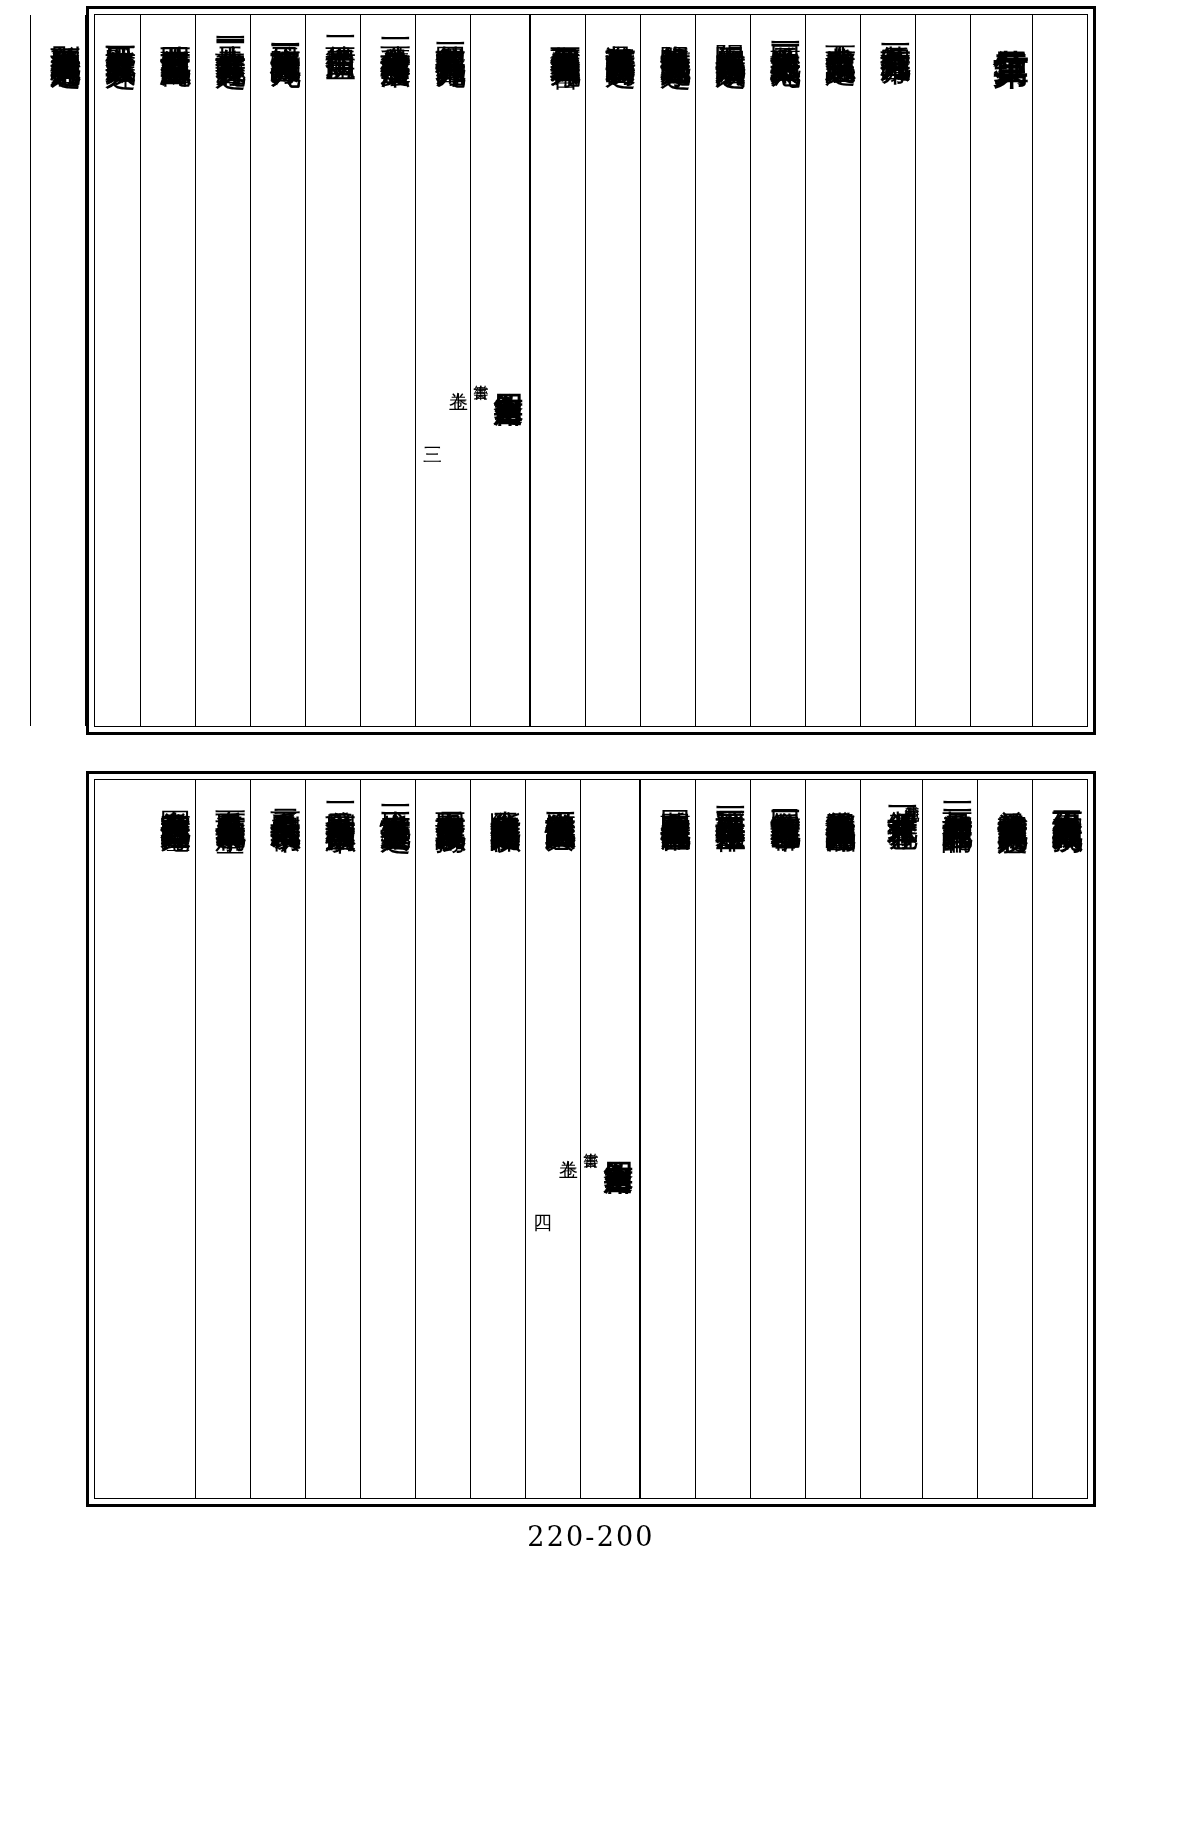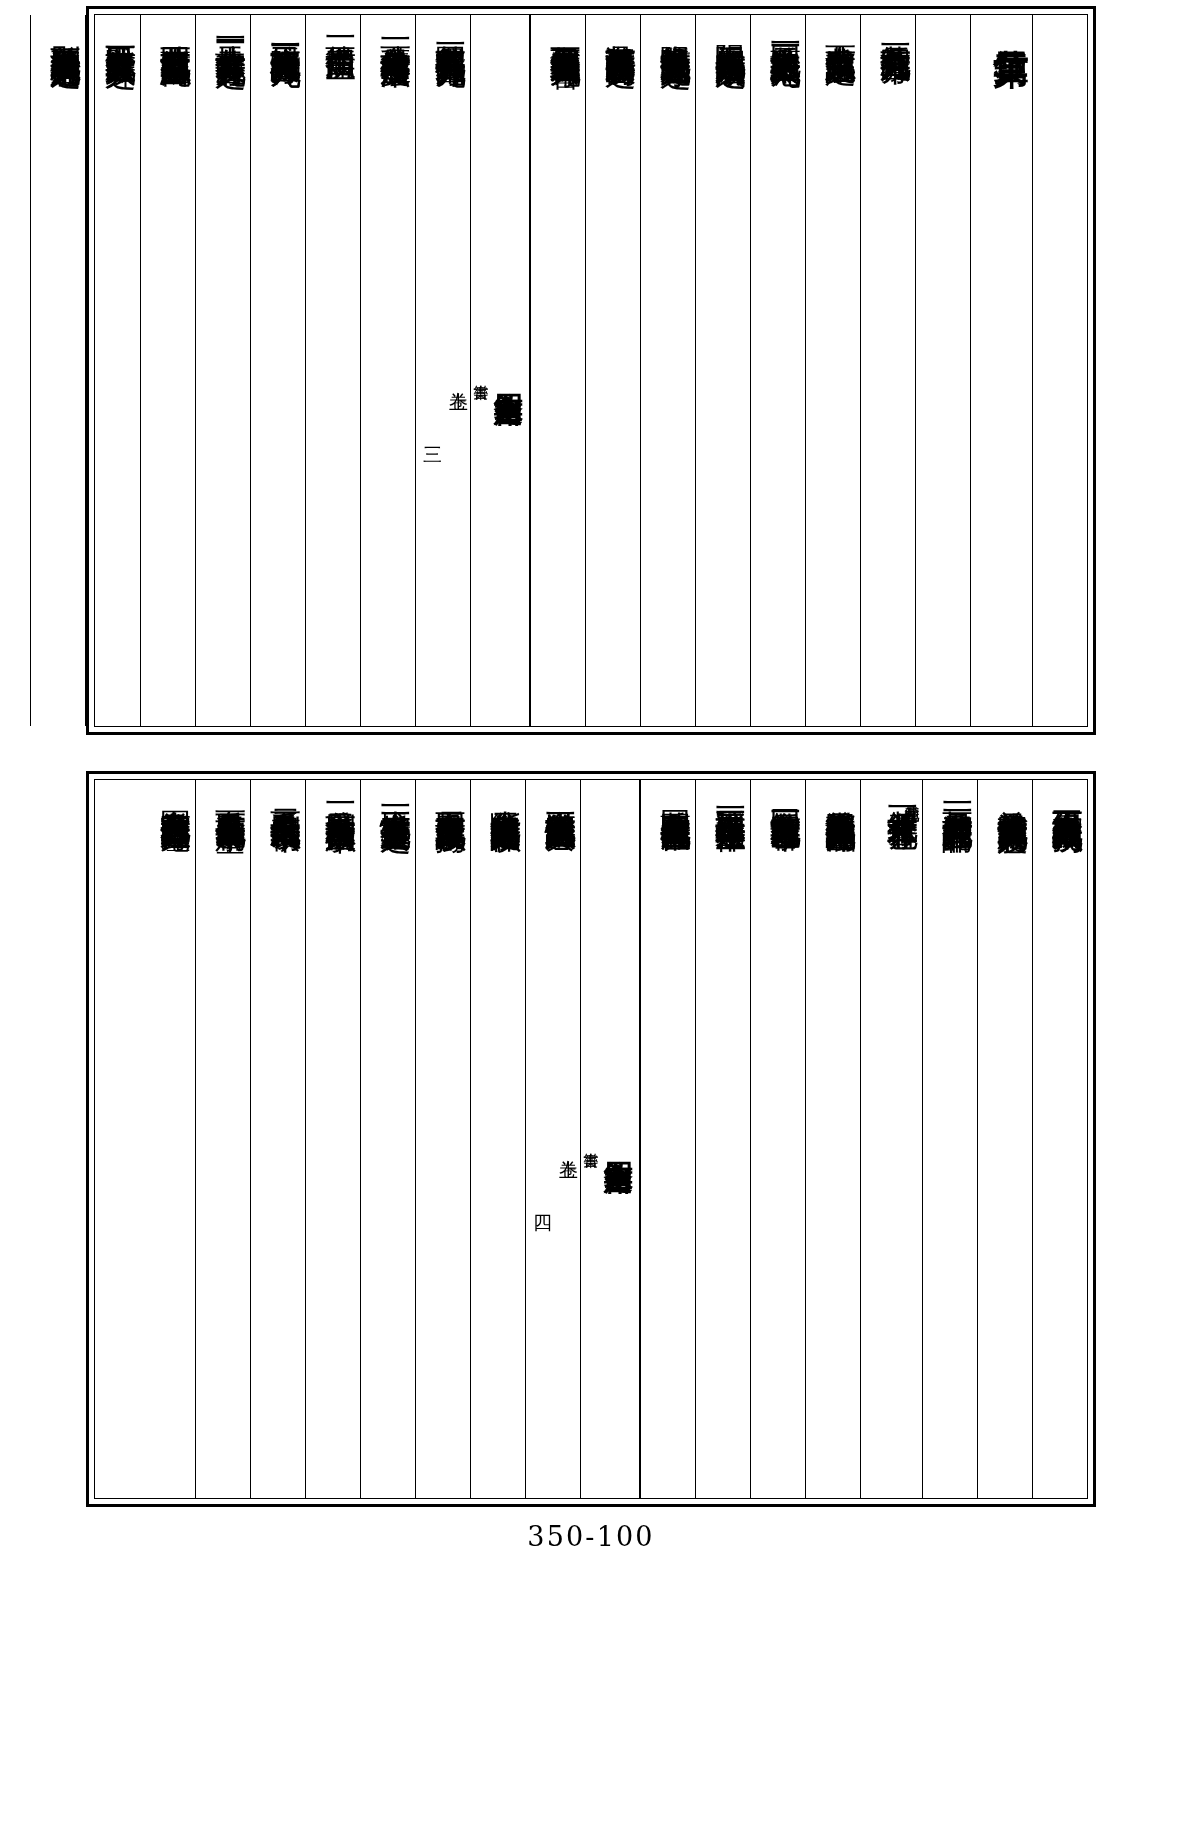--- a/index.html
+++ b/index.html
@@ -221,15 +221,15 @@
       <div class="col w-main">之長自乘而因之以十蓋配合爲說耳未可以爲據</div>
       <div class="col w-main">也惟審度章云一黍之廣度之九十分黄鍾之長一</div>
       <div class="col w-main">爲一分嘉量章則以十二百黍實其龠權衡章則以</div>
       <div class="col w-main">千二百黍爲十二銖則是累九十黍以爲長積十二</div>
       <div class="col w-main">百黍以爲廣可見也夫長九十黍容千二百黍則空</div>
       <div class="col w-main">圍當有九方分乃是圍十分三釐八毫徑三分四釐</div>
 
     </div>
   </div>
 
-  <div class="footer">350-100</div>
+  <div class="footer">220-200</div>
 
 </div>
 
 </body></html>

